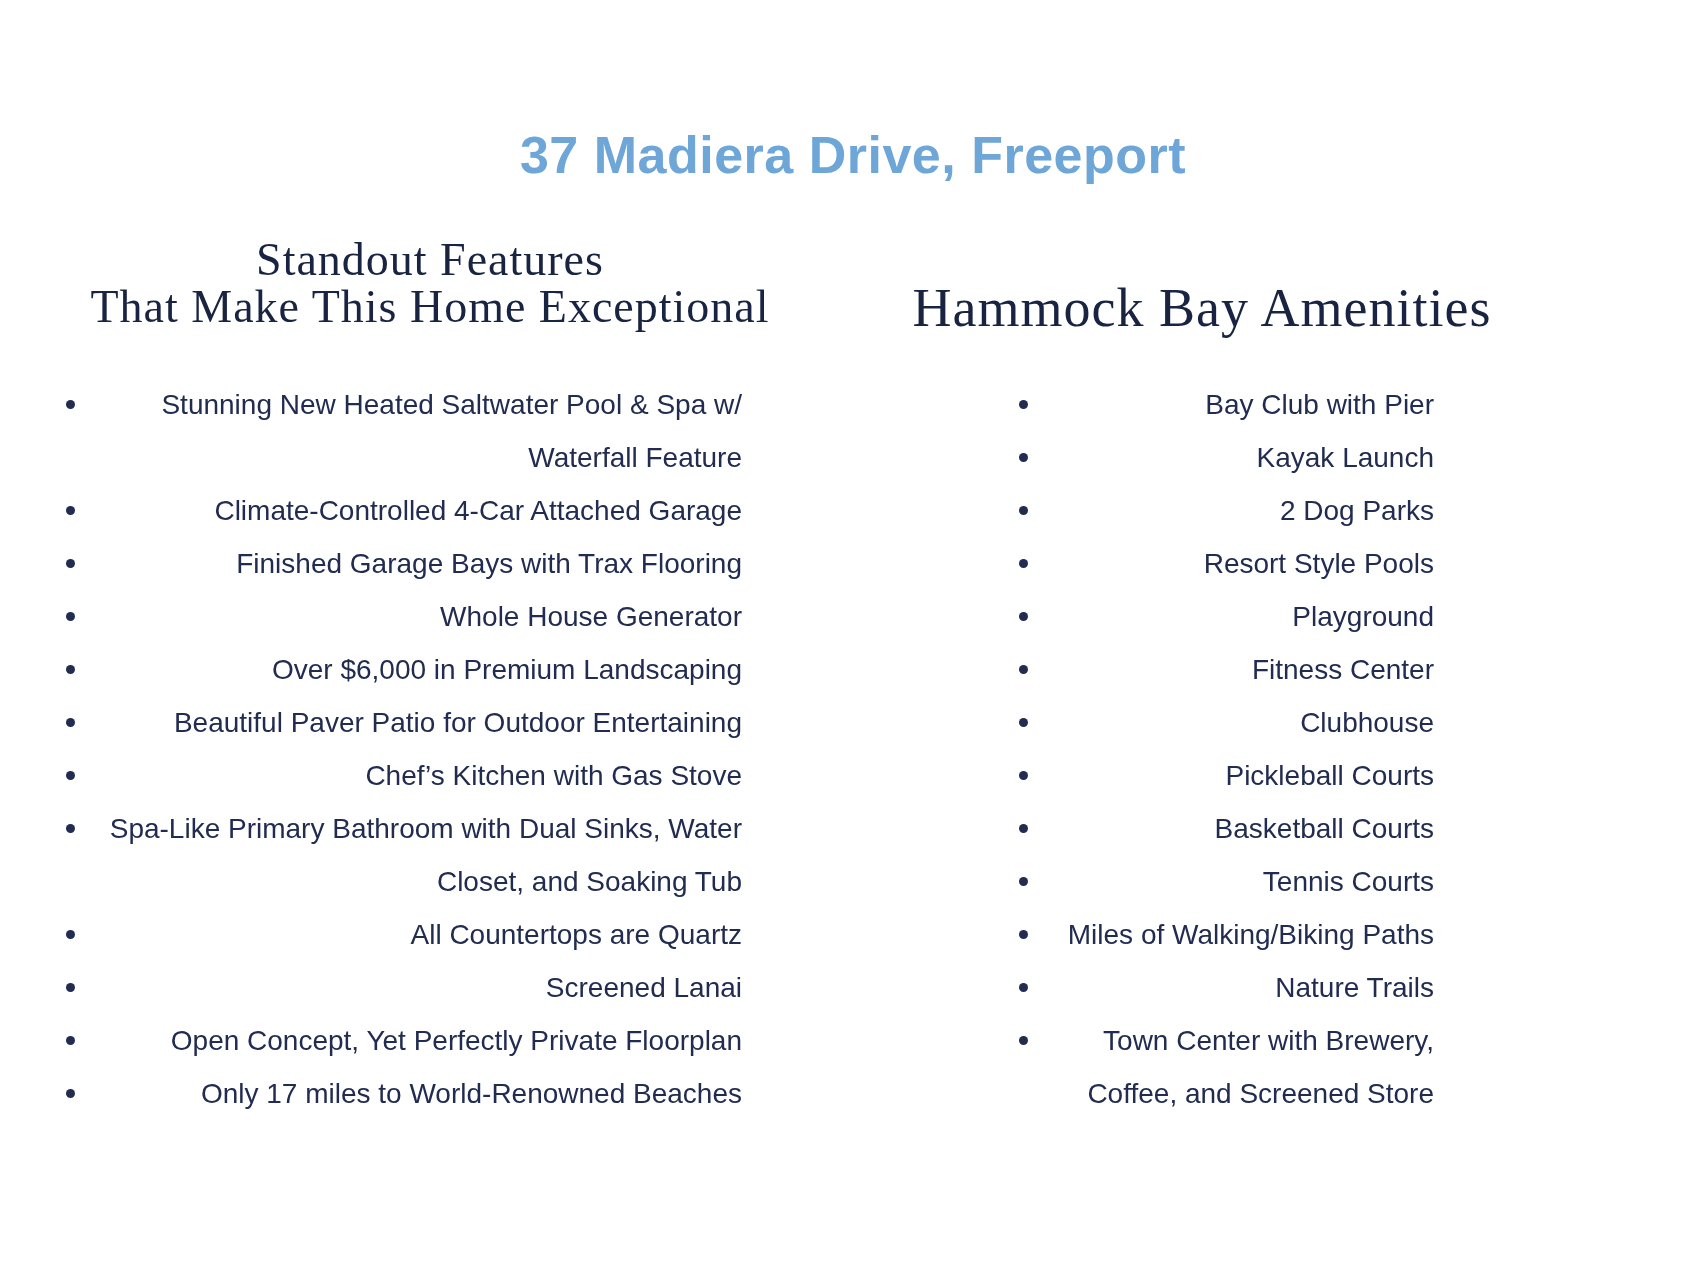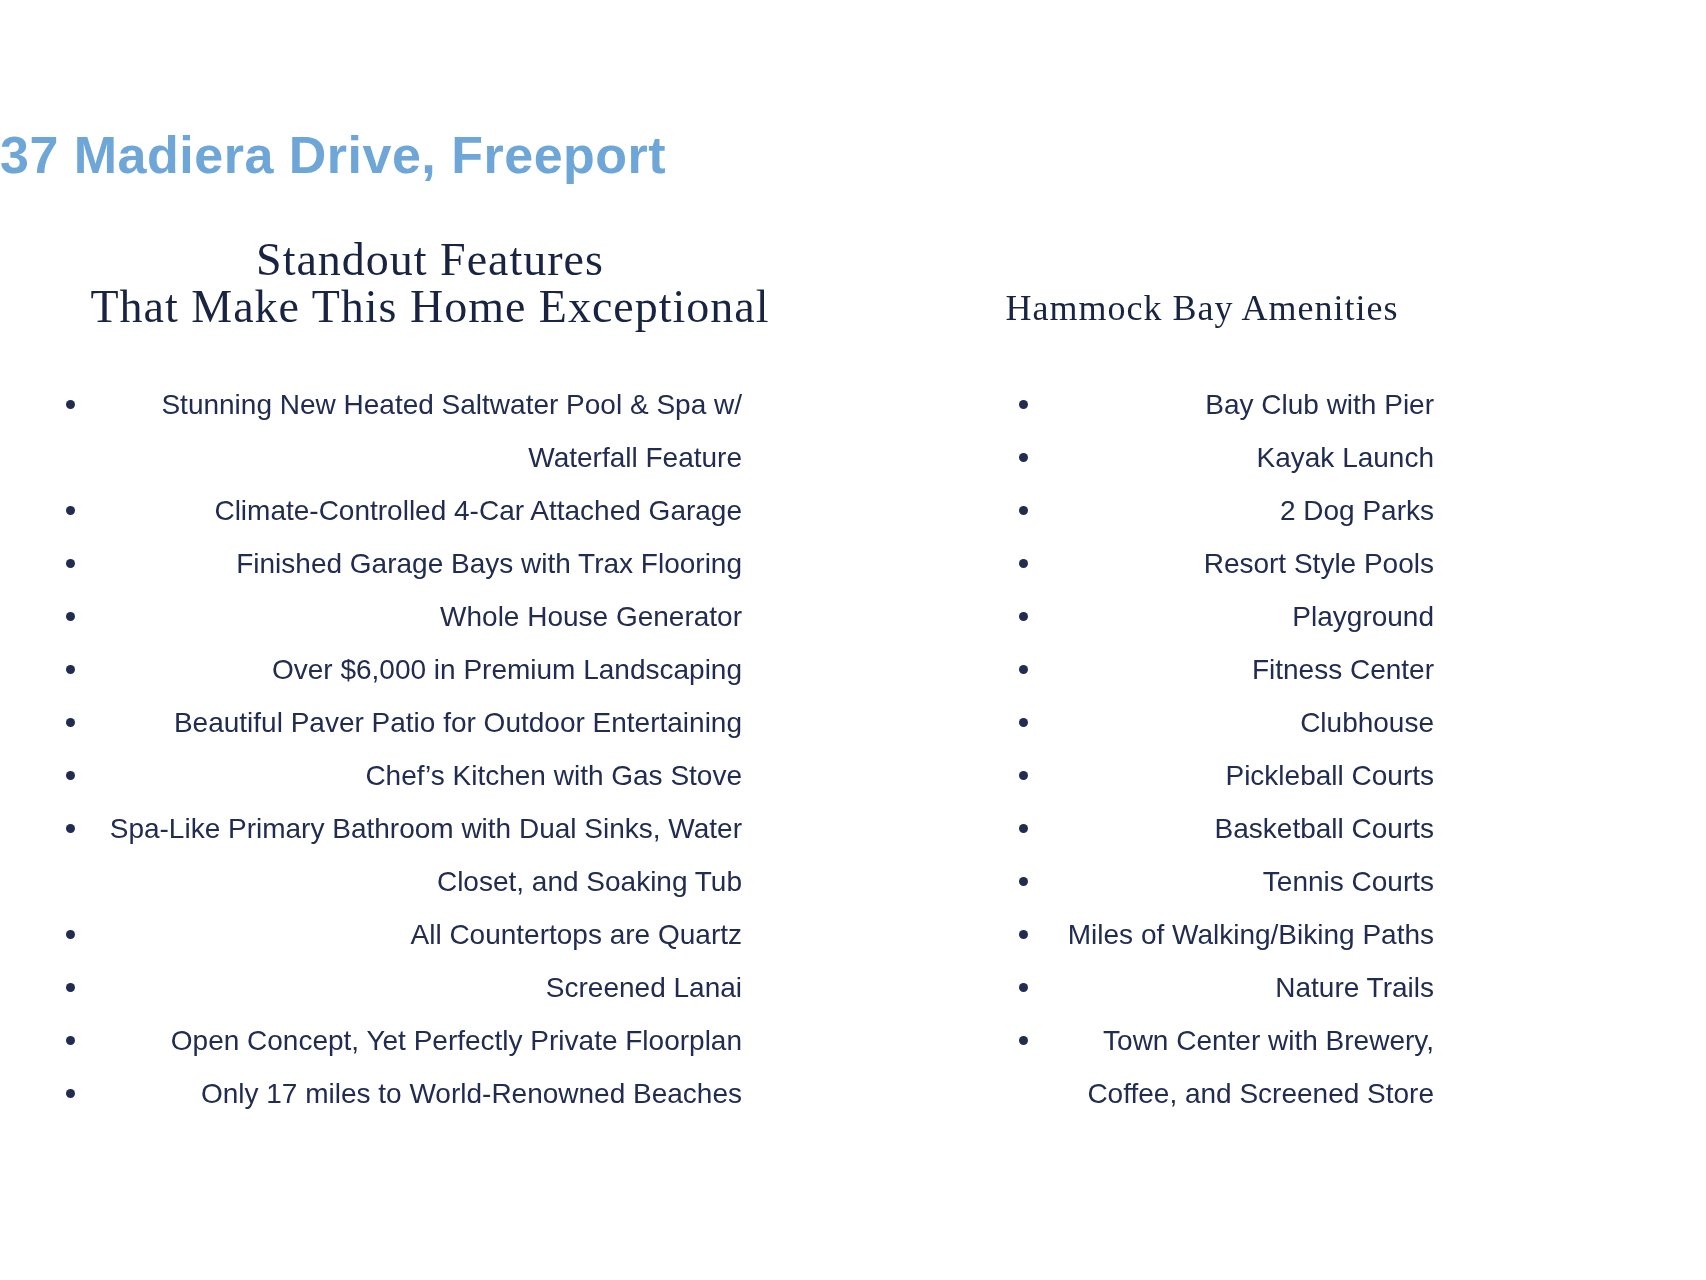--- a/index.html
+++ b/index.html
@@ -9,21 +9,21 @@
     position:relative;
     overflow:hidden;
     font-family:"Liberation Sans", sans-serif;
     --title-blue:#6EA6D8;
     --heading-navy:#182441;
     --body-navy:#212C50;
   }
   .page-title{
     position:absolute;
     top:128px;left:0;width:1706px;
-    text-align:left;
+    text-align:center;
     font-family:"Liberation Sans", sans-serif;
     font-weight:bold;
     font-size:52px;
     line-height:54px;
     letter-spacing:0.5px;
     color:var(--title-blue);
   }
   .col-heading{
     position:absolute;
     font-family:"Liberation Serif", serif;
@@ -32,21 +32,21 @@
     font-weight:400;
   }
   .left-heading{
     top:236px;left:30px;width:800px;
     font-size:46px;line-height:47px;
     letter-spacing:1px;
     text-align:center;
   }
   .right-heading{
     top:284px;left:902px;width:600px;
-    font-size:36px;line-height:48px;
+    font-size:54px;line-height:48px;
     letter-spacing:1px;
   }
   ul.feature-list{
     position:absolute;
     margin:0;padding:0;
     list-style:none;
     color:var(--body-navy);
     font-size:28px;
     line-height:53px;
   }

